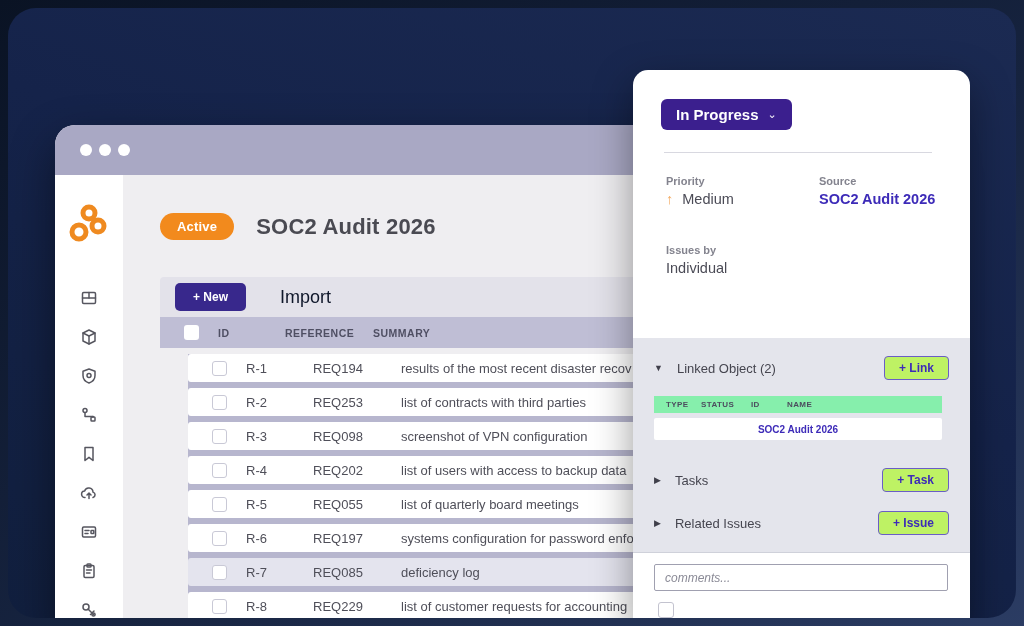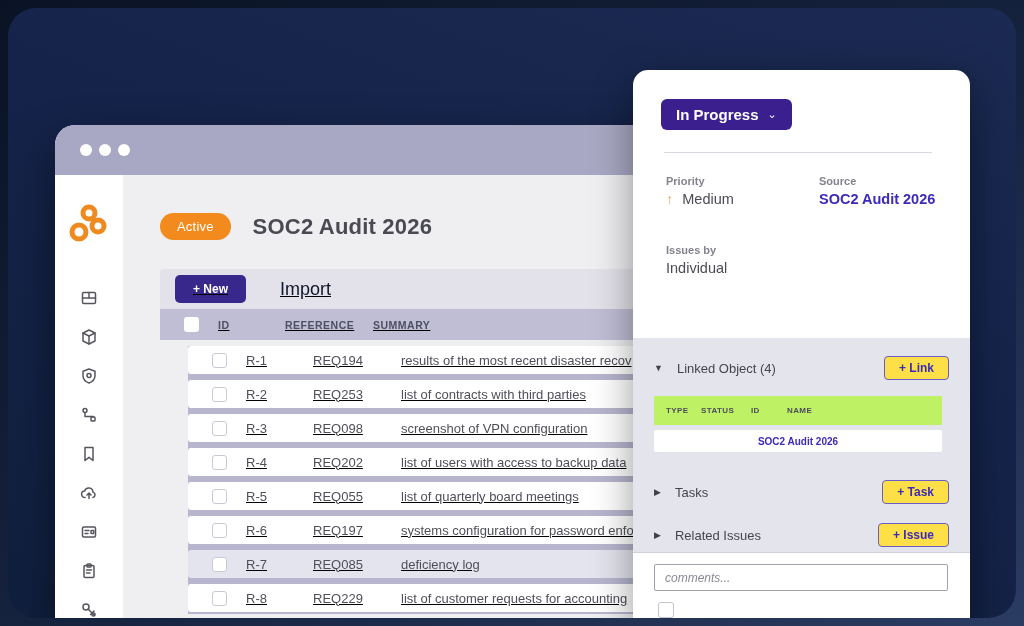--- a/index.html
+++ b/index.html
@@ -30,26 +30,26 @@
   .window-body { display:flex; height:451px; }
   .sidebar { width:68px; background:#ffffff; display:flex; flex-direction:column; align-items:center; flex-shrink:0; }
   .logo { margin-top:29px; }
   .nav-icons { margin-top:41px; display:flex; flex-direction:column; gap:21px; align-items:center; }
   .nav-icon { width:18px; height:18px; color:#56565f; cursor:pointer; }
   .nav-icon svg { width:18px; height:18px; display:block; }
 
   .content { flex:1; background:#efeef1; position:relative; }
   .page-head { position:absolute; left:37px; top:38px; display:flex; align-items:center; gap:22px; }
   .badge {
-    background:#f28a1d; color:#fff; font-weight:normal; font-size:13px;
+    background:#f28a1d; color:#fff; font-weight:bold; font-size:13px;
     padding:6px 17px; border-radius:14px; letter-spacing:.2px;
   }
   .page-title { font-size:22px; font-weight:bold; color:#4a4a52; letter-spacing:.2px; }
 
-  .table-wrap { position:absolute; left:37px; top:94px; width:775px;text-decoration:underline; }
+  .table-wrap { position:absolute; left:37px; top:102px; width:775px; }
   .toolbar {
     background:#e3e2ea; height:40px; display:flex; align-items:center;
     padding-left:15px; border-radius:4px 4px 0 0;
   }
   .btn-new {
     background:#38288c; color:#fff; font-size:12px; font-weight:bold;
     border:none; border-radius:5px; height:28px; padding:0 18px; cursor:pointer;
   }
   .btn-import { background:none; border:none; color:#0f172a; font-size:18px; margin-left:34px; cursor:pointer; }
 
@@ -88,25 +88,25 @@
 
   .panel-gray {
     position:absolute; left:0; top:268px; width:337px; height:215px;
     background:#e4e5ec; border-bottom:1px solid #cfd1da; padding:18px 21px 0 21px;
   }
   .sec-row { display:flex; align-items:center; justify-content:space-between; }
   .sec-left { display:flex; align-items:center; gap:14px; }
   .tri { font-size:9px; color:#3f3f4a; }
   .sec-title { font-size:13px; color:#45454f; }
   .btn-outline {
-    background:#fde047; border:1px solid #6a5ec5; color:#3d2bb8;
+    background:#bef264; border:1px solid #6a5ec5; color:#3d2bb8;
     font-size:12px; font-weight:bold; border-radius:4px; height:24px; padding:0 14px; cursor:pointer;
   }
   .mini-table { margin-top:16px; width:288px; }
-  .mini-head { background:#bef264; height:29px; display:flex; align-items:center; padding-left:12px; }
+  .mini-head { background:#86efac; height:17px; display:flex; align-items:center; padding-left:12px; }
   .mini-th { font-size:8px; font-weight:bold; color:#4c4c5e; letter-spacing:.4px; }
   .mini-th:nth-child(1){ width:35px; } .mini-th:nth-child(2){ width:50px; } .mini-th:nth-child(3){ width:36px; }
   .mini-row {
     background:#ffffff; height:22px; margin-top:5px; border-radius:2px;
     display:flex; align-items:center; justify-content:center;
   }
   .mini-link { font-size:10px; font-weight:bold; color:#3d2bb8; cursor:pointer; }
   .sec-tasks { margin-top:28px; }
   .sec-issues { margin-top:19px; }
 
@@ -308,21 +308,21 @@
       <div>
         <div class="f-label">Issues by</div>
         <div class="f-value">Individual</div>
       </div>
     </div>
 
     <div class="panel-gray">
       <div class="sec-row">
         <div class="sec-left">
           <span class="tri">▼</span>
-          <span class="sec-title">Linked Object (4)</span>
+          <span class="sec-title">Linked Object (2)</span>
         </div>
         <button class="btn-outline">+ Link</button>
       </div>
 
       <div class="mini-table">
         <div class="mini-head">
           <span class="mini-th">TYPE</span>
           <span class="mini-th">STATUS</span>
           <span class="mini-th">ID</span>
           <span class="mini-th">NAME</span>

